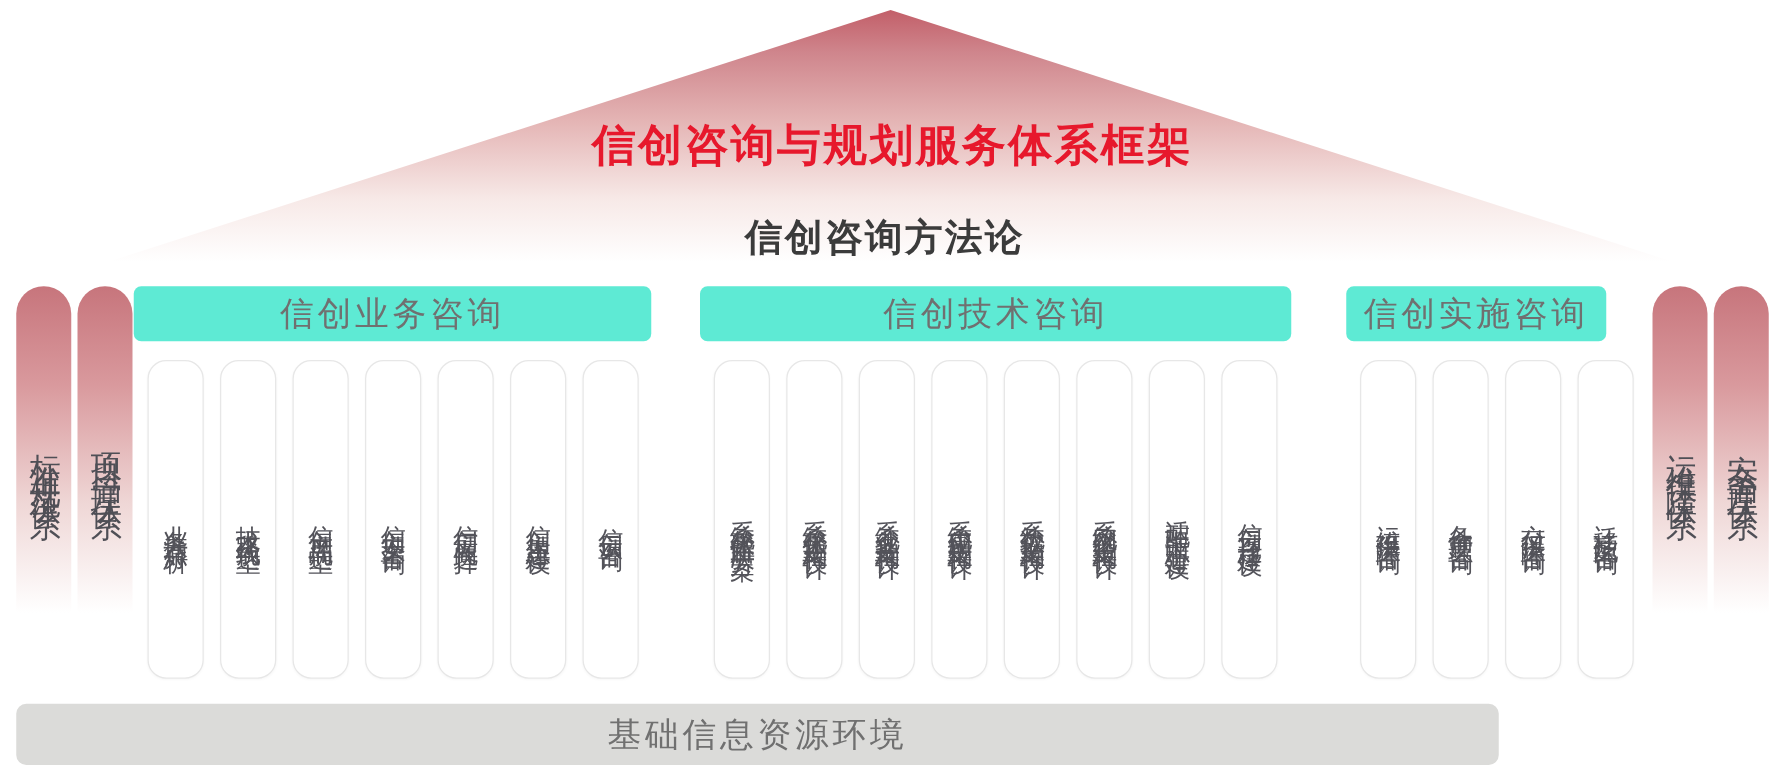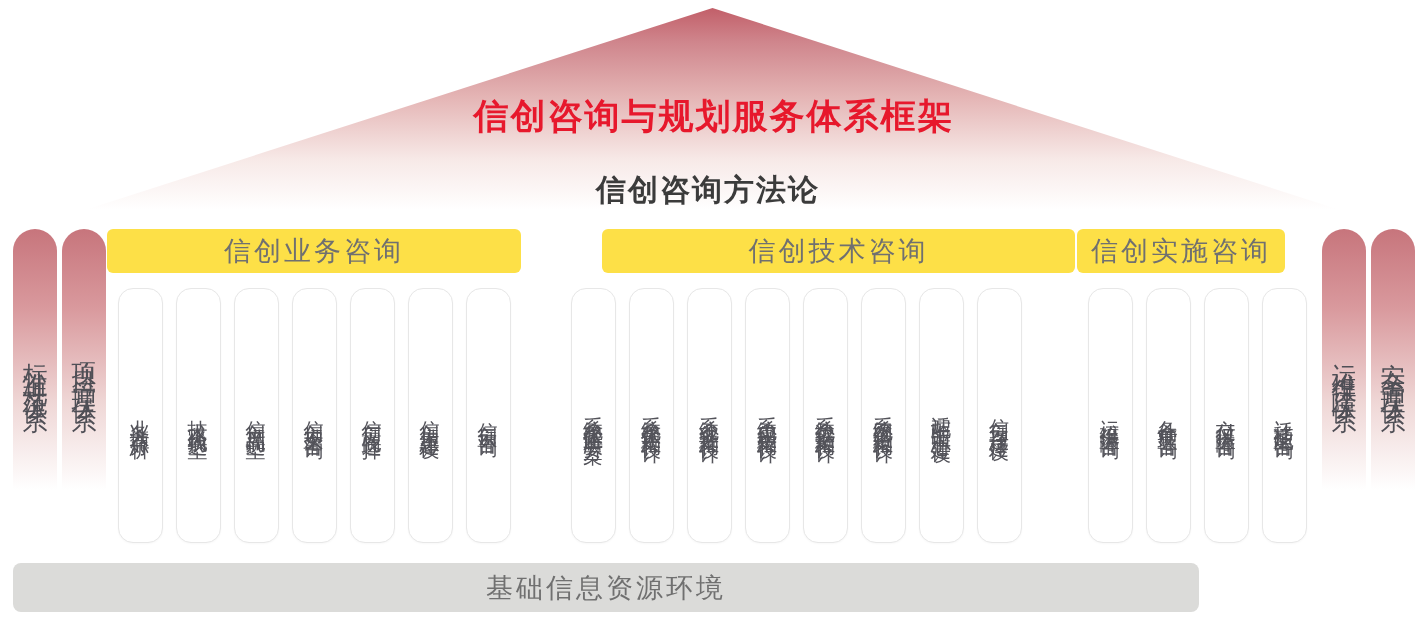--- a/index.html
+++ b/index.html
@@ -27,21 +27,21 @@
     background:linear-gradient(180deg,#c7757c 0%,#d9999d 28%,#efd7d6 62%,rgba(255,255,255,0) 93%);
     display:flex;align-items:center;justify-content:center;
   }
   .pillar .vtext{
     writing-mode:vertical-rl;text-orientation:upright;
     font-size:25px;letter-spacing:9px;color:#4f4f56;line-height:1;
   }
 
   
   .sec-header{
-    position:absolute;top:229px;height:44px;border-radius:6px;background:#fde047;
+    position:absolute;top:229px;height:44px;border-radius:6px;background:#5eead4;
     display:flex;align-items:center;justify-content:center;
     font-size:27px;color:#707070;letter-spacing:3px;
   }
 
   
   .cards-row{
     position:absolute;top:288px;height:255px;
     display:flex;justify-content:center;align-items:stretch;
   }
   .card{
@@ -79,21 +79,21 @@
   </div>
 
   <div class="pillar" style="left:1322px;">
     <span class="vtext">运维保障体系</span>
   </div>
   <div class="pillar" style="left:1371px;">
     <span class="vtext">安全管理体系</span>
   </div>
 
   <div class="sec-header" style="left:107px;width:414px;">信创业务咨询</div>
-  <div class="sec-header" style="left:560px;width:473px;margin-left:42px;">信创技术咨询</div>
+  <div class="sec-header" style="left:560px;width:473px;">信创技术咨询</div>
   <div class="sec-header" style="left:1077px;width:208px;">信创实施咨询</div>
 
   <div class="cards-row" style="left:107px;width:414px;">
       <div class="card">
         <span class="vtext">业务痛点分析</span>
       </div>
       <div class="card">
         <span class="vtext">技术路线选型</span>
       </div>
       <div class="card">

